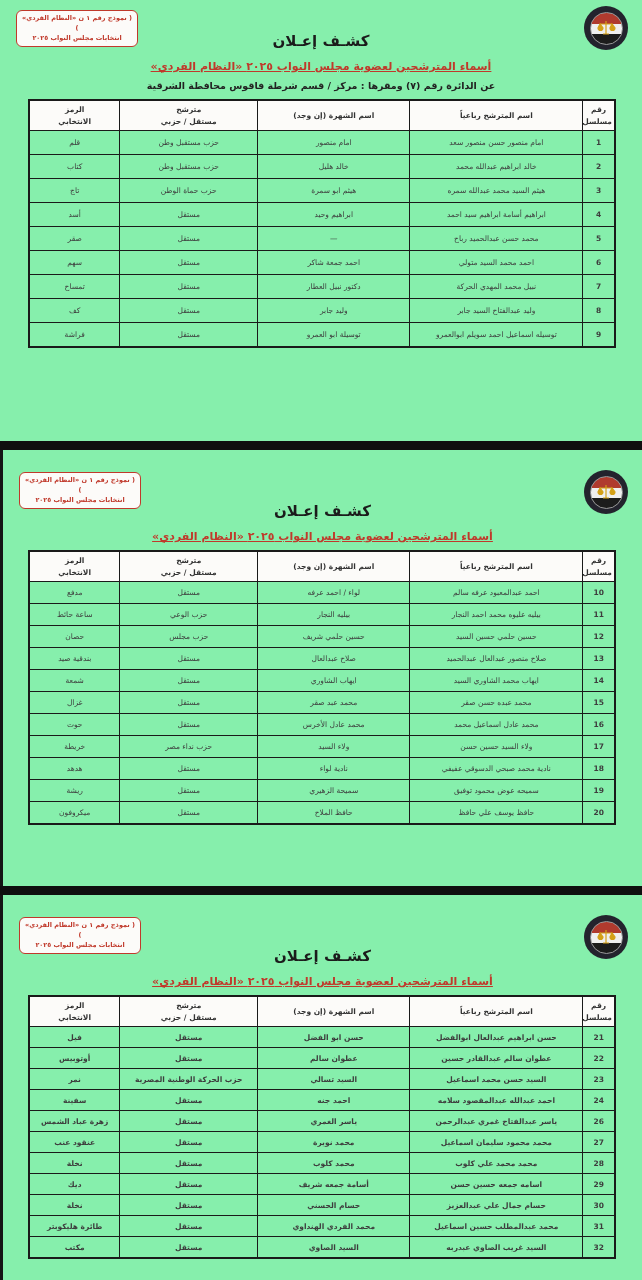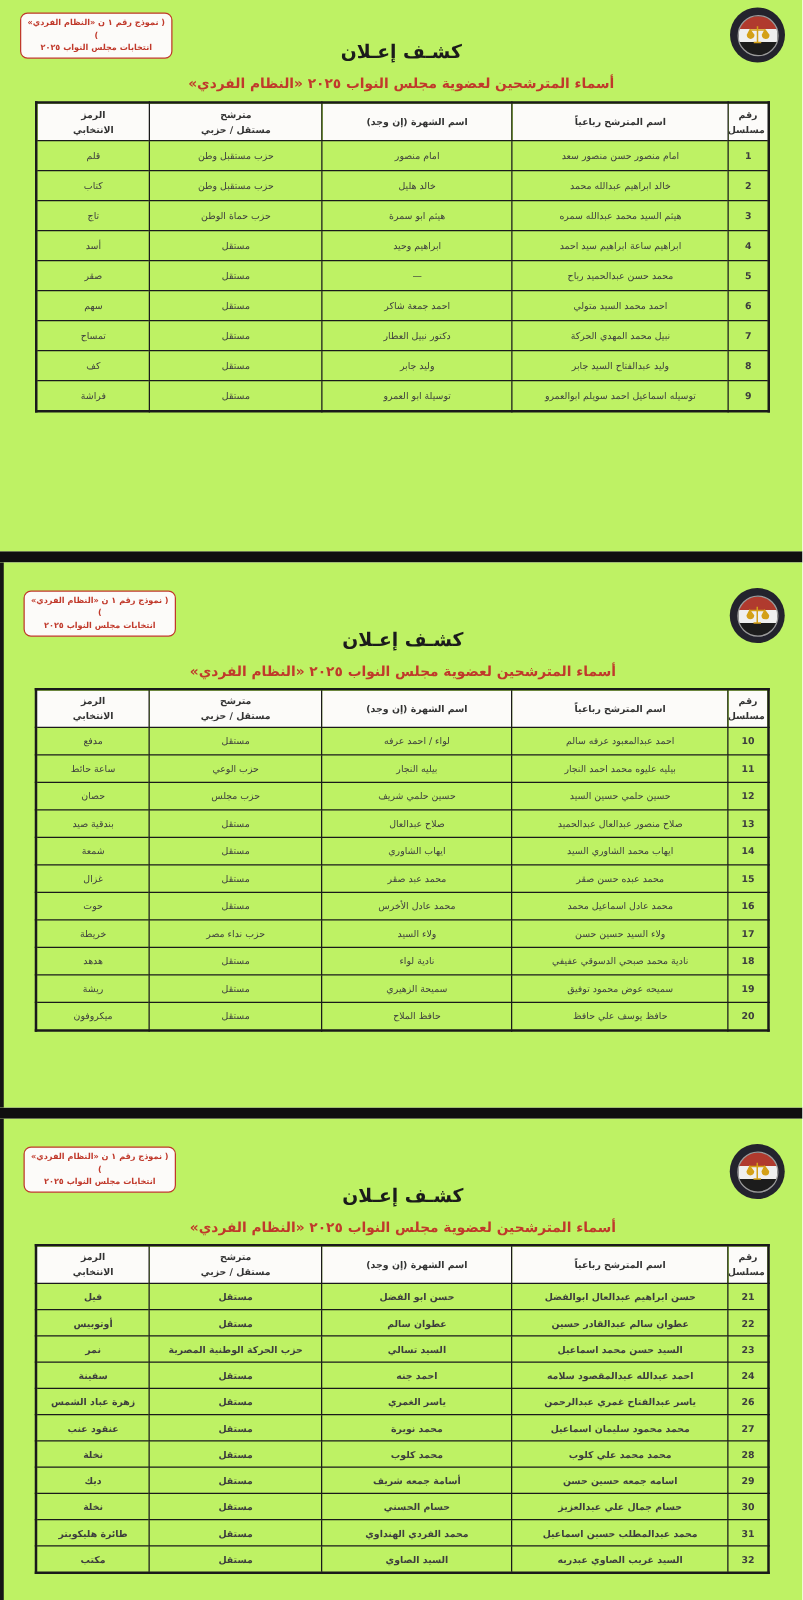--- a/index.html
+++ b/index.html
@@ -4,21 +4,21 @@
 <style>
   html,body{margin:0;padding:0;background:#ffffff;}
   body{
     width:642px;
     font-family:"DejaVu Sans", sans-serif;
     -webkit-font-smoothing:antialiased;
   }
   #pages{width:642px;}
   .page{
     position:relative;
-    background:#bef264;
+    background:#86efac;
     direction:rtl;
     overflow:hidden;
     box-sizing:border-box;
   }
   #pages > .page:nth-child(1){height:441px;}
   #pages > .page:nth-child(3){height:436px;border-left:3px solid #151515;}
   #pages > .page:nth-child(5){height:385px;border-left:3px solid #151515;}
   .page-divider{
     height:9px;
     background:#0f0f0f;
@@ -66,20 +66,21 @@
     margin:32px 0 0 0;
     letter-spacing:1px;
   }
   #pages > .page:nth-child(3) .page-title, #pages > .page:nth-child(5) .page-title{margin-top:52px;}
   .page-subtitle{
     text-align:center;
     font-weight:bold;
     font-size:11px;
     color:#c0392b;
     margin-top:10px;
+    text-decoration:underline;
   }
   .district-line{
     text-align:center;
     font-weight:bold;
     font-size:9.5px;
     color:#222;
     margin-top:7px;
   }
   table.candidates{
     border-collapse:collapse;
@@ -137,20 +138,21 @@
             <line x1="4" y1="6" x2="16" y2="6"></line>
             <path d="M4 6 l-2 4 a2.5 2.5 0 0 0 5 0 z" fill="#d4a017"></path>
             <path d="M16 6 l-2 4 a2.5 2.5 0 0 0 5 0 z" fill="#d4a017"></path>
             <line x1="7" y1="16" x2="13" y2="16"></line>
           </g>
         </svg>
       </div>
     </div>
     <div class="page-title">كشـف إعـلان</div>
     <div class="page-subtitle">أسماء المترشحين لعضوية مجلس النواب ٢٠٢٥ «النظام الفردي»</div>
+    <div class="district-line">عن الدائرة رقم (٧)   ومقرها : مركز / قسم شرطة فاقوس   محافظة الشرقية</div>
     <table class="candidates">
       <colgroup>
         <col class="col-serial">
           <col class="col-name">
           <col class="col-alias">
           <col class="col-affiliation">
           <col class="col-symbol">
       </colgroup>
       <thead>
         <tr>
@@ -181,21 +183,21 @@
           </tr>
           <tr>
             <td class="c-serial">3</td>
             <td class="c-name">هيثم السيد محمد عبدالله سمره</td>
             <td class="c-alias">هيثم ابو سمرة</td>
             <td class="c-affiliation">حزب حماة الوطن</td>
             <td class="c-symbol">تاج</td>
           </tr>
           <tr>
             <td class="c-serial">4</td>
-            <td class="c-name">ابراهيم ساعة ابراهيم سيد احمد</td>
+            <td class="c-name">ابراهيم أسامة ابراهيم سيد احمد</td>
             <td class="c-alias">ابراهيم وحيد</td>
             <td class="c-affiliation">مستقل</td>
             <td class="c-symbol">أسد</td>
           </tr>
           <tr>
             <td class="c-serial">5</td>
             <td class="c-name">محمد حسن عبدالحميد رباح</td>
             <td class="c-alias">—</td>
             <td class="c-affiliation">مستقل</td>
             <td class="c-symbol">صقر</td>

